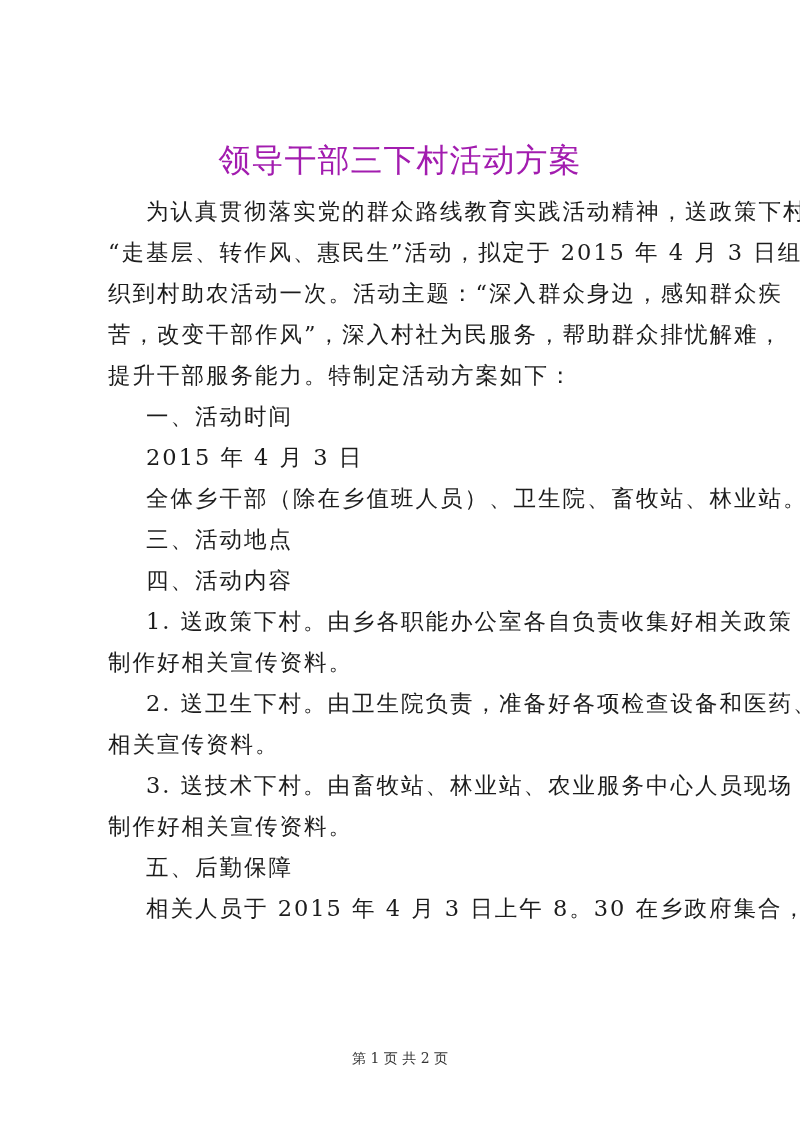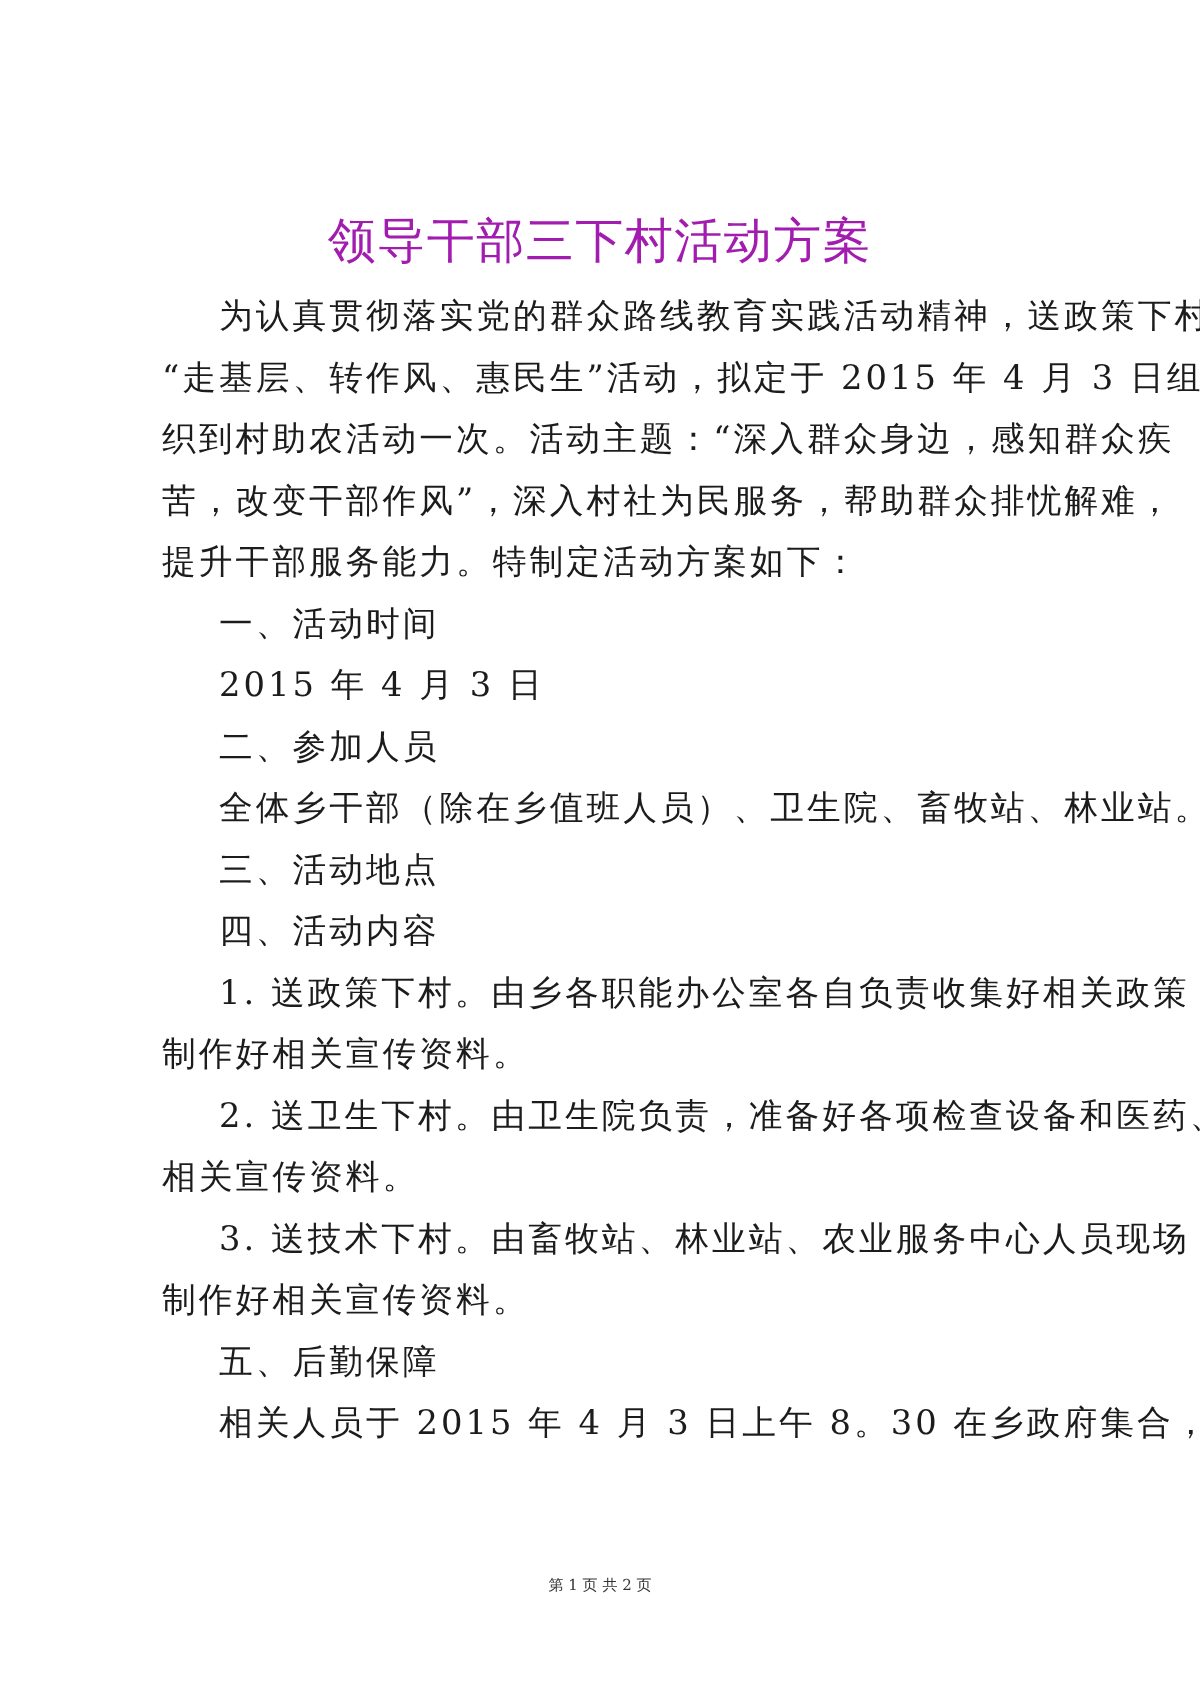--- a/index.html
+++ b/index.html
@@ -43,40 +43,39 @@
     }
     .indent {
       padding-left: 38px;
     }
     .footer {
       position: absolute;
       top: 1048px;
       left: 0;
       width: 800px;
       text-align: center;
-      font-size: 10px;
+      font-size: 14px;
       line-height: 20px;
       color: #333;
     }
   </style>
 </head>
 <body>
 
 <div class="page">
   <div class="page-title">领导干部三下村活动方案</div>
 
   <div class="body-text">
     <div class="line indent">为认真贯彻落实党的群众路线教育实践活动精神，送政策下村</div>
     <div class="line">“走基层、转作风、惠民生”活动，拟定于 2015 年 4 月 3 日组</div>
     <div class="line">织到村助农活动一次。活动主题：“深入群众身边，感知群众疾</div>
     <div class="line">苦，改变干部作风”，深入村社为民服务，帮助群众排忧解难，</div>
     <div class="line">提升干部服务能力。特制定活动方案如下：</div>
     <div class="line indent">一、活动时间</div>
     <div class="line indent">2015 年 4 月 3 日</div>
-    <div class="line indent">二、参加人员</div>
     <div class="line indent">全体乡干部（除在乡值班人员）、卫生院、畜牧站、林业站。</div>
     <div class="line indent">三、活动地点</div>
     <div class="line indent">四、活动内容</div>
     <div class="line indent">1. 送政策下村。由乡各职能办公室各自负责收集好相关政策，</div>
     <div class="line">制作好相关宣传资料。</div>
     <div class="line indent">2. 送卫生下村。由卫生院负责，准备好各项检查设备和医药、</div>
     <div class="line">相关宣传资料。</div>
     <div class="line indent">3. 送技术下村。由畜牧站、林业站、农业服务中心人员现场</div>
     <div class="line">制作好相关宣传资料。</div>
     <div class="line indent">五、后勤保障</div>

